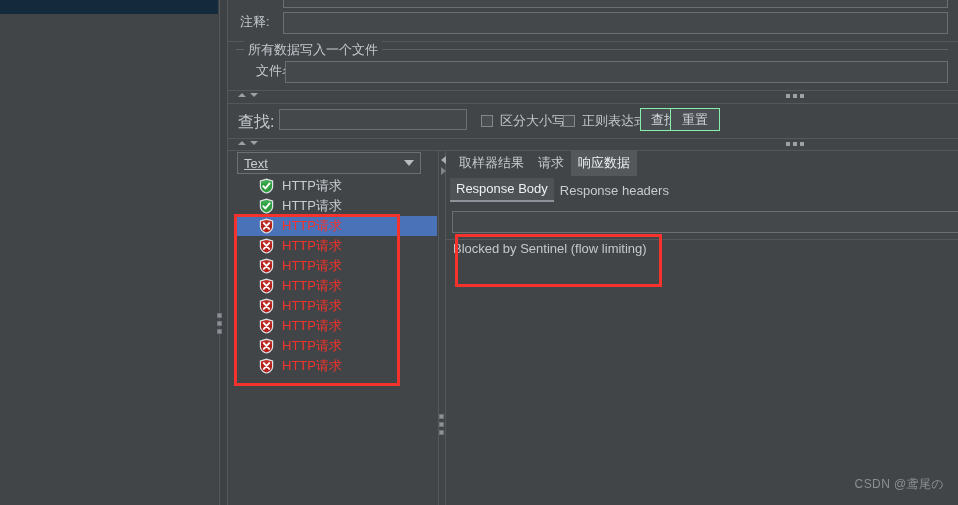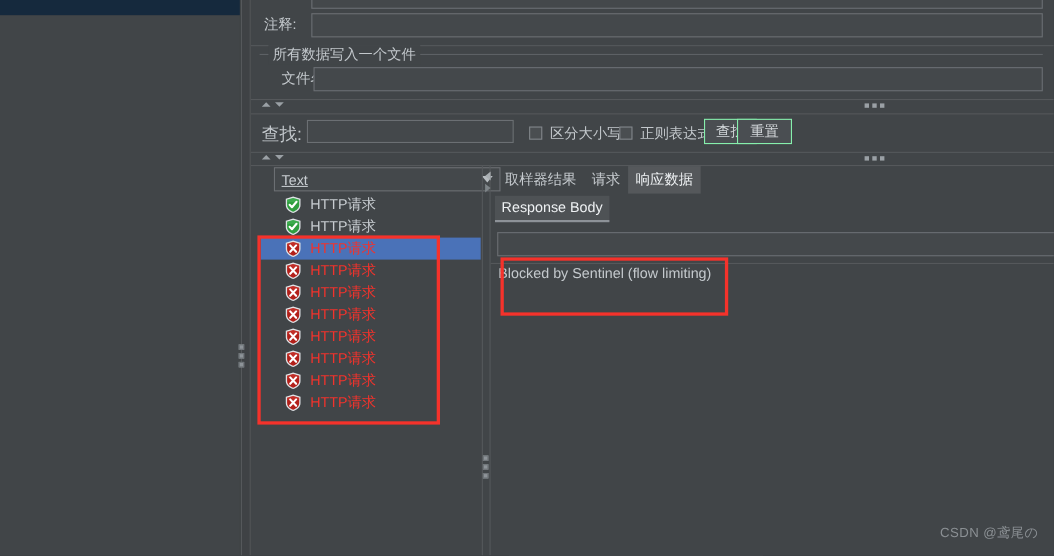--- a/index.html
+++ b/index.html
@@ -328,21 +328,21 @@
   <span class="tri-up"></span>
   <span class="tri-down"></span>
 </div>
 <div class="dots-h" style="left:786px;top:142px;">
   <i></i>
     <i></i>
     <i></i>
 </div>
 <div class="hline" style="left:228px;top:150px;width:730px;"></div>
 
-<div class="combo" style="left:249px;top:152px;width:206px;height:22px;text-decoration:underline;">
+<div class="combo" style="left:237px;top:152px;width:184px;height:22px;text-decoration:underline;">
   <span class="val">Text</span>
   <span class="caret"></span>
 </div>
 
 <div class="tree" id="tree">
     <div class="tree-item ok">
       <span class="shield">
         <svg width="15" height="16" viewBox="0 0 15 16">
           <path d="M7.5 0.6 L14.2 2.6 L14.2 8.4 C14.2 12 11.2 14.6 7.5 15.6 C3.8 14.6 0.8 12 0.8 8.4 L0.8 2.6 Z" fill="#dfe3e6"></path>
           <path d="M7.5 1.9 L13 3.5 L13 8.4 C13 11.3 10.6 13.5 7.5 14.4 C4.4 13.5 2 11.3 2 8.4 L2 3.5 Z" fill="#2f9e3f"></path>
@@ -467,20 +467,21 @@
 </div>
 
 <div class="tabstrip" id="main-tabs" style="left:452px;top:151px;">
     <div class="tab">取样器结果</div>
     <div class="tab">请求</div>
     <div class="tab active">响应数据</div>
   </div>
 
 <div class="tabstrip" id="sub-tabs" style="left:450px;top:178px;">
     <div class="subtab active">Response Body</div>
+    <div class="subtab">Response headers</div>
   </div>
 
 <input class="resp-search" type="text" style="left: 452px; top: 211px; width: 510px; height: 22px; color: rgb(201, 206, 210); padding: 0px 5px; font-size: 12px; outline: none; background: rgb(68, 72, 75);" placeholder="">
 
 <div class="hline" style="left:446px;top:239px;width:512px;"></div>
 
 <div class="resp-body" style="left:453px;top:241px;width:500px;">Blocked by Sentinel (flow limiting)</div>
 
 <div class="annot" style="left:234px;top:214px;width:166px;height:172px;"></div>
 <div class="annot" style="left:455px;top:234px;width:207px;height:53px;"></div>

